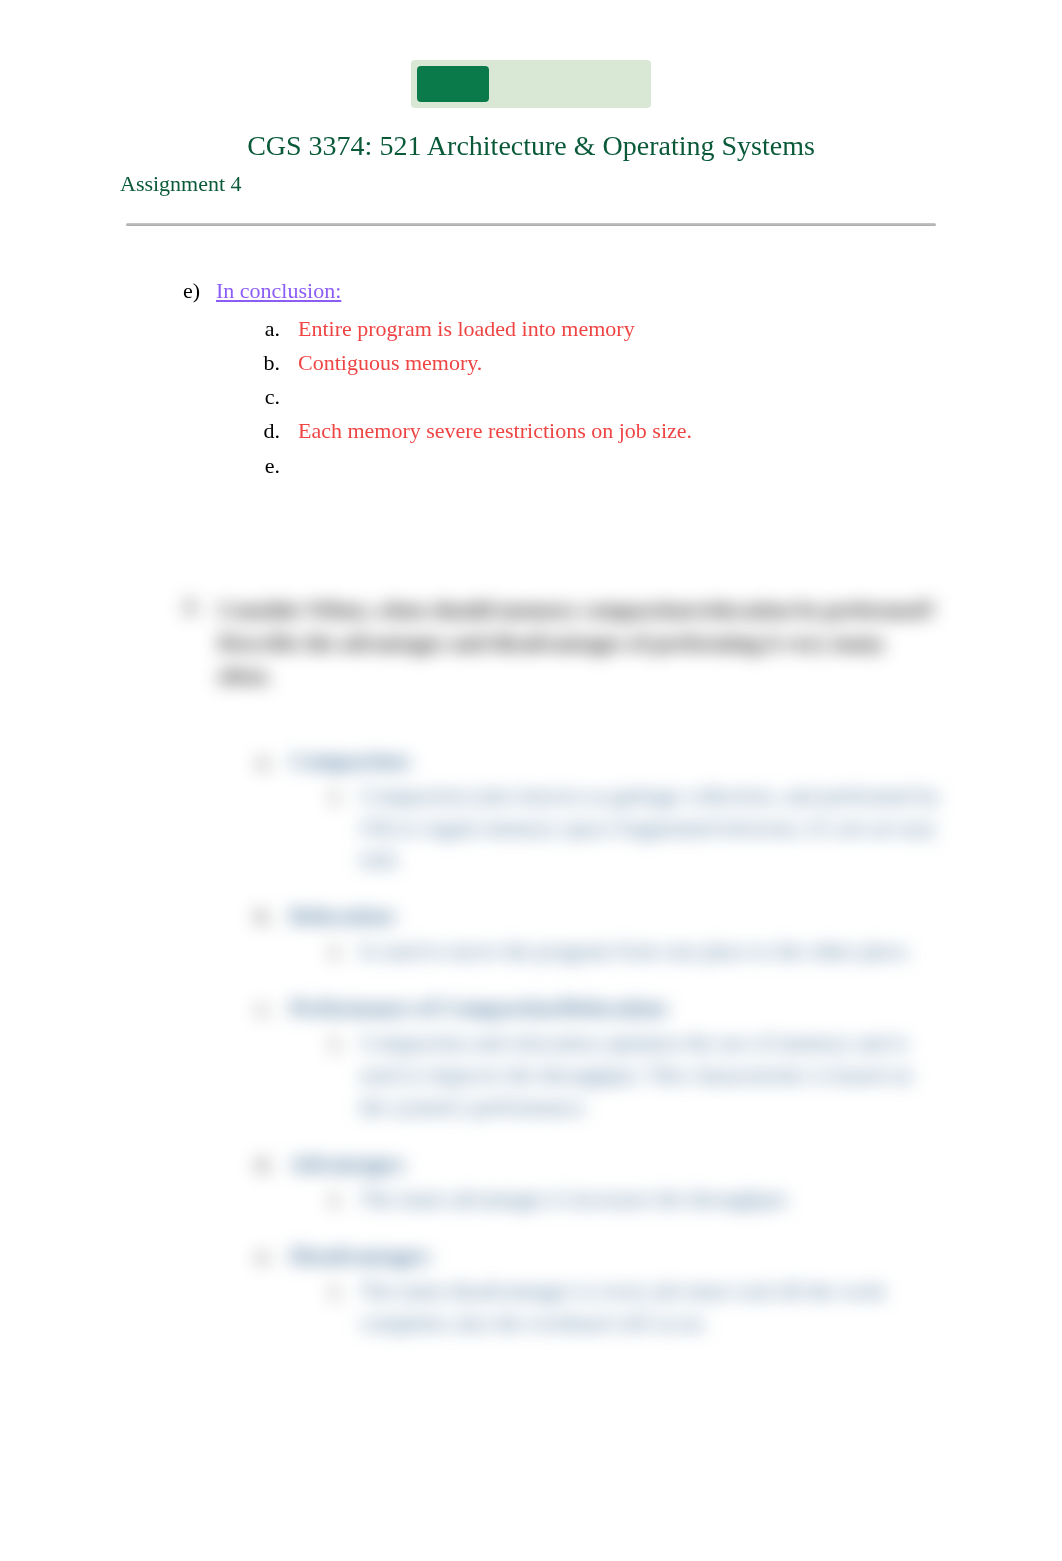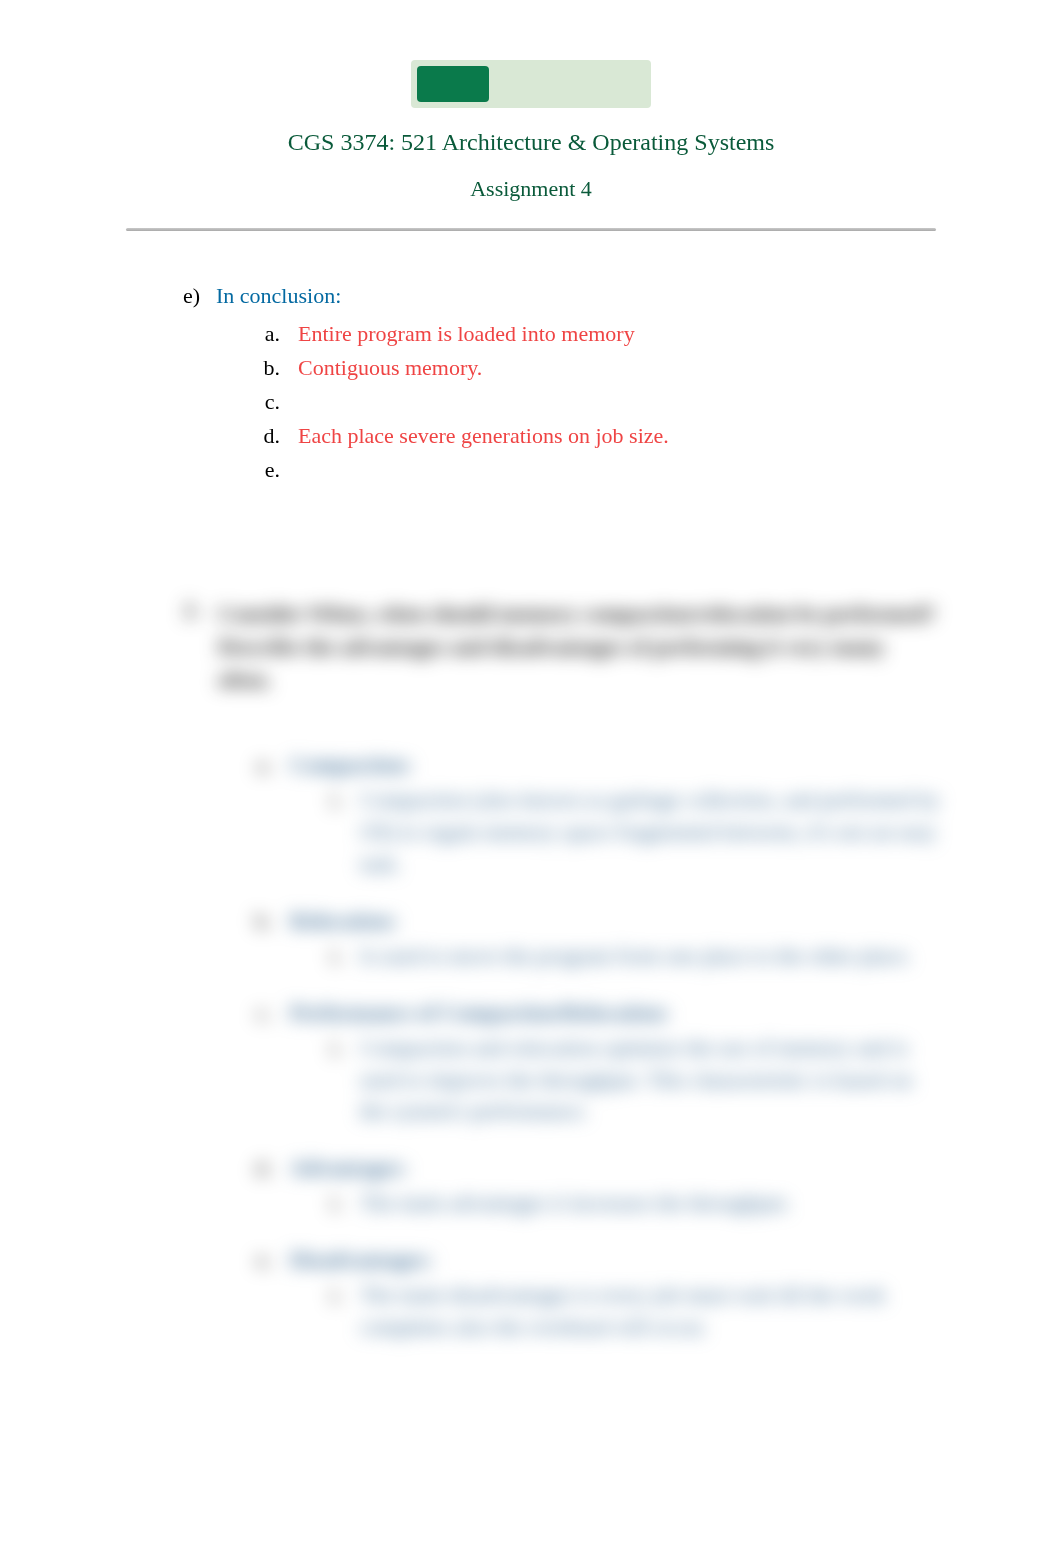--- a/index.html
+++ b/index.html
@@ -29,26 +29,25 @@
     }
     .logo-badge {
       width: 72px;
       height: 36px;
       background: #0a7a4b;
       border-radius: 4px;
     }
     .course-title {
       text-align: center;
       color: #0a5a3a;
-      font-size: 24px;
+      font-size: 28px;
       line-height: 1.4;
-      margin-bottom: 16px;
+      margin-bottom: 6px;
     }
     .assignment-title {
-      text-align: center;
       color: #0a5a3a;
       font-size: 22px;
       margin-bottom: 26px;
     }
     .divider {
       height: 3px;
       background: linear-gradient(to bottom, #c9c9c9, #a9a9a9);
       border-radius: 2px;
       margin: 0 6px 52px 6px;
     }
@@ -60,21 +59,22 @@
       gap: 16px;
       font-size: 22px;
       margin-bottom: 8px;
     }
     .marker-e {
       color: #000;
       min-width: 24px;
       text-align: right;
     }
     .conclusion-label {
-      color: #0369a1;
+      color: #8b5cf6;
+      text-decoration: underline;
     }
     .sublist {
       padding-left: 80px;
     }
     .subitem {
       display: flex;
       gap: 18px;
       font-size: 22px;
       line-height: 1.55;
     }
@@ -157,21 +157,21 @@
       </div>
       <div class="subitem">
         <span class="submarker">b.</span>
         <span class="subtext">Contiguous memory.</span>
       </div>
       <div class="subitem">
         <span class="submarker">c.</span>
       </div>
       <div class="subitem">
         <span class="submarker">d.</span>
-        <span class="subtext">Each place severe generations on job size.</span>
+        <span class="subtext">Each memory severe restrictions on job size.</span>
       </div>
       <div class="subitem">
         <span class="submarker">e.</span>
       </div>
     </div>
 
     <div class="blurred-section">
 
       <div class="q2-row">
         <span class="q2-marker">2.</span>

